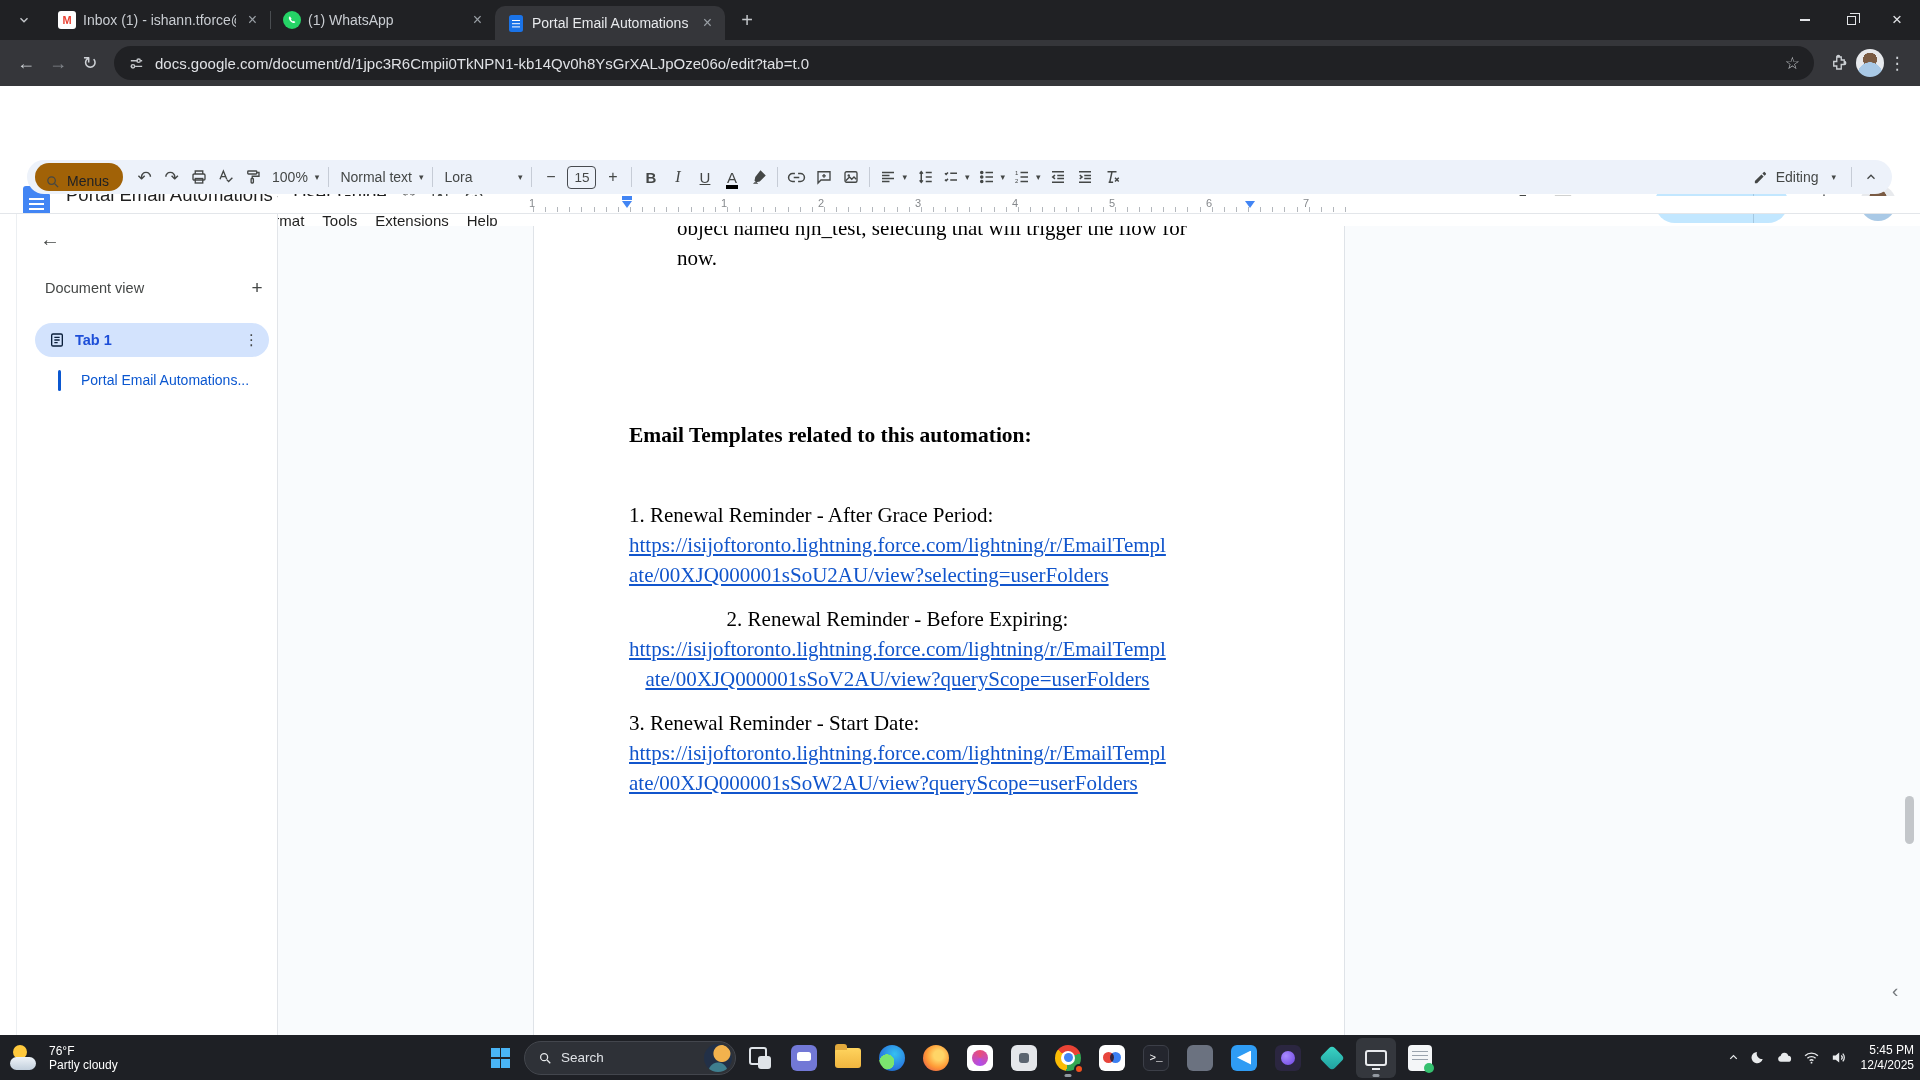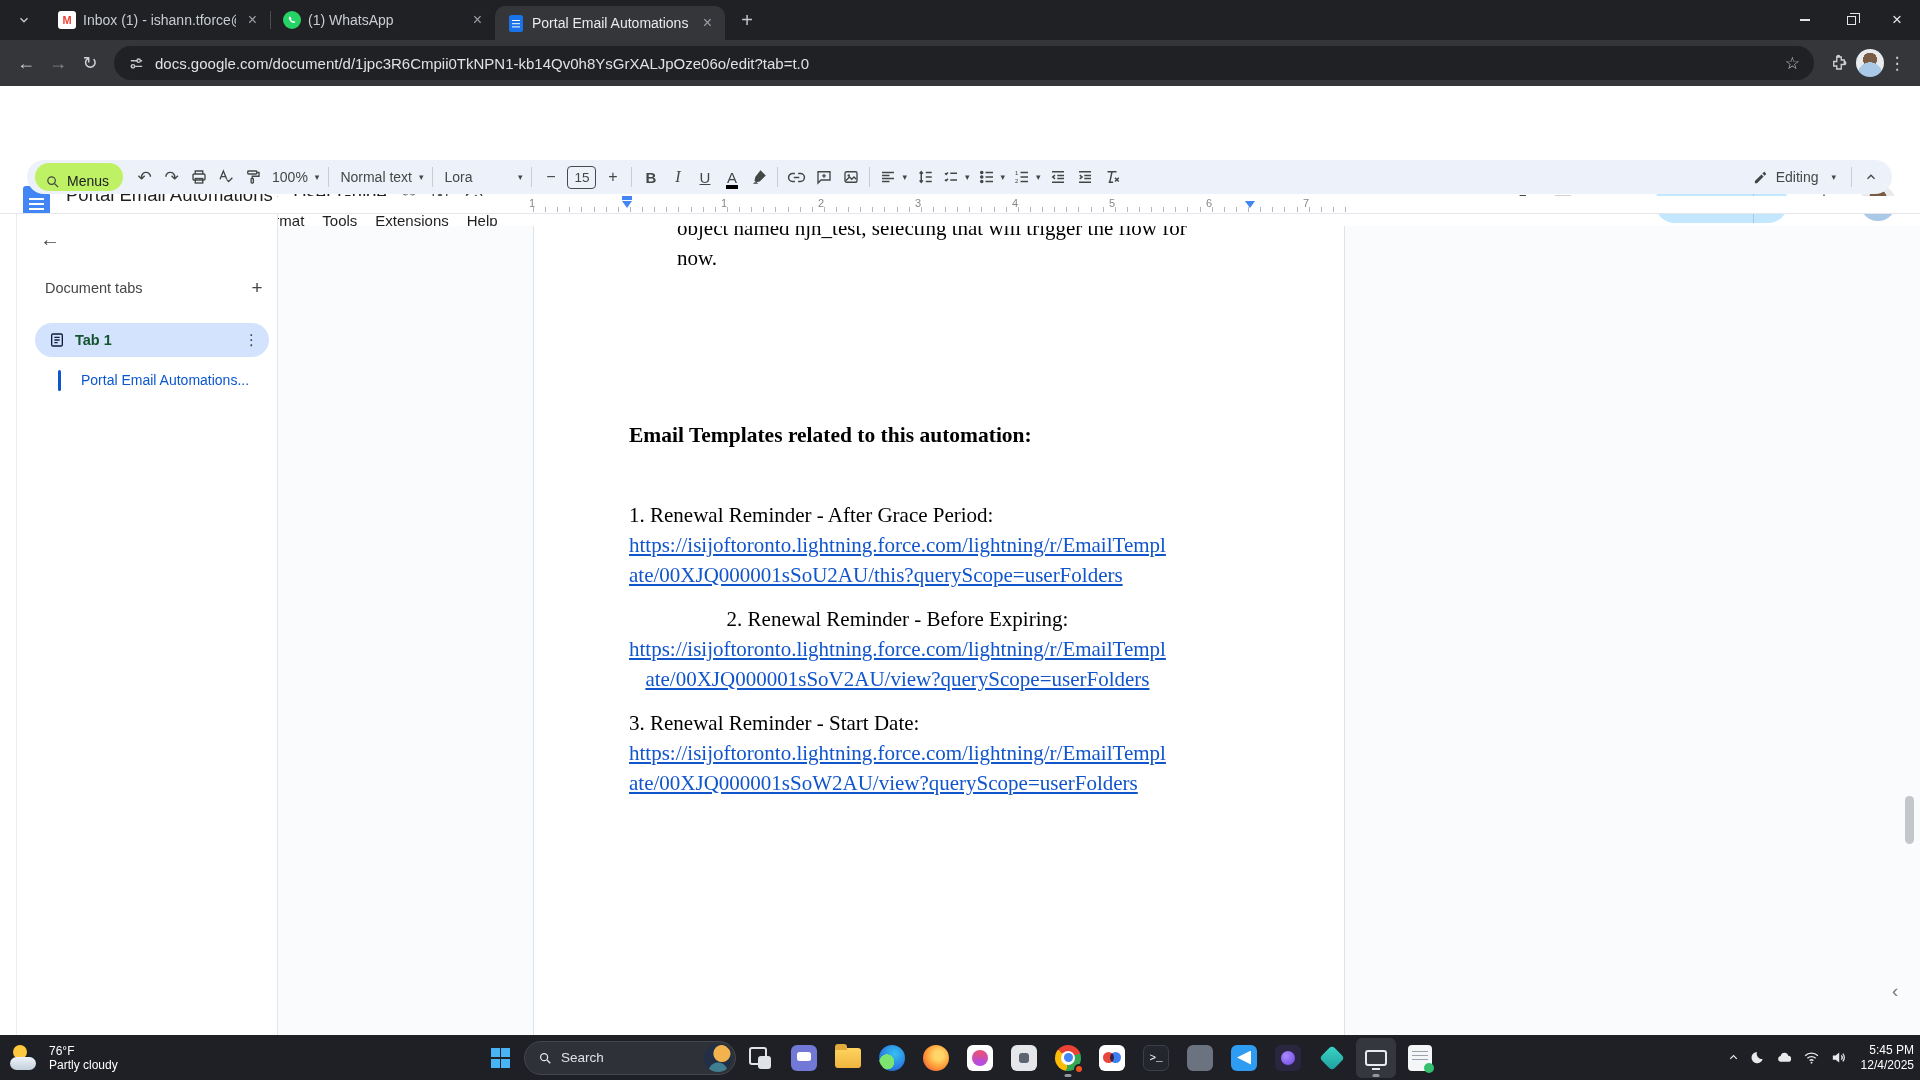--- a/index.html
+++ b/index.html
@@ -65,21 +65,21 @@
  radial-gradient(circle at 50% 92%, #a9c9e6 0 42%, transparent 43%),
  radial-gradient(circle at 50% 38%, #7a5b43 0 31%, transparent 32%),
  #e8eaed}
 
 
 #toolbar{position:absolute;left:27px;top:160px;width:1865px;height:34px;background:#edf2fa;border-radius:17px;display:flex;align-items:center;padding:0 8px;color:#444746}
 .ti{height:26px;min-width:25px;border-radius:4px;display:flex;align-items:center;justify-content:center;padding:0 3px;margin:0 1px;flex:none}
 .tlabel{font-size:14px;white-space:nowrap;padding:0 2px}
 .dda{font-size:9px;margin-left:5px;color:#444746}
 .tdiv{width:1px;height:20px;background:#c6ccd6;margin:0 5px;flex:none}
-#menus-pill{background:#bef264;border-radius:14px;height:28px;display:flex;align-items:center;gap:7px;padding:8px 14px 0 10px;margin-right:8px;flex:none}
+#menus-pill{background:#a16207;border-radius:14px;height:28px;display:flex;align-items:center;gap:7px;padding:8px 14px 0 10px;margin-right:8px;flex:none}
 #menus-pill span{font-size:14px;color:#202124}
 .uglyph{font-size:17px;line-height:1}
 .fsbox{width:29px;height:23px;border:1.4px solid #474b50;border-radius:4px;display:flex;align-items:center;justify-content:center;font-size:13.5px;margin:8px 3px;background:transparent}
 .bglyph{font-weight:bold;font-size:15px}
 .iglyph{font-style:italic;font-family:"Liberation Serif",serif;font-size:16px}
 .uglyph2{text-decoration:underline;font-size:15px}
 .aglyph{font-size:15px;position:relative;line-height:1}
 .aglyph::after{content:"";position:absolute;left:-1px;right:-1px;bottom:-4px;height:3.5px;background:#000}
 #tb-right{margin-left:auto;display:flex;align-items:center}
 #editing-group{display:flex;align-items:center;gap:8px;padding:0 10px}
@@ -92,21 +92,21 @@
 .ind-left-rect{position:absolute;left:344px;top:0;width:10px;height:4px;background:#4285f4}
 .ind-tri{position:absolute;width:0;height:0;border-left:5.5px solid transparent;border-right:5.5px solid transparent;border-top:7px solid #4285f4;top:5px}
 #topline{position:absolute;left:0;top:213px;width:1920px;height:1px;background:#e3e6ea}
 
 
 #sidebar{position:absolute;left:16px;top:214px;width:262px;height:821px;background:#fff;border-left:1px solid #eceff2;border-right:1px solid #e2e5e9}
 #sb-back{position:absolute;left:20px;top:12px;width:26px;height:26px;display:flex;align-items:center;justify-content:center;color:#444746;font-size:20px}
 #sb-sect{position:absolute;left:28px;top:66px;font-size:14.5px;color:#444746}
 #sb-add{position:absolute;left:228px;top:62px;width:24px;height:24px;display:flex;align-items:center;justify-content:center;font-size:19px;color:#444746}
 #sb-tab{position:absolute;left:18px;top:109px;width:234px;height:34px;background:#d3e3fd;border-radius:17px;display:flex;align-items:center;padding:0 10px 0 14px;gap:10px}
-#sb-tab-label{font-size:14.5px;color:#14532d;font-weight:bold;flex:1}
+#sb-tab-label{font-size:14.5px;color:#1d4ed8;font-weight:bold;flex:1}
 #sb-tab-dots{color:#444746;font-size:15px}
 #sb-outline-bar{position:absolute;left:41px;top:156px;width:3px;height:21px;background:#0b57d0;border-radius:2px}
 #sb-outline{position:absolute;left:64px;top:158px;font-size:14px;color:#0b57d0;white-space:nowrap}
 
 
 #canvas{position:absolute;left:278px;top:226px;width:1642px;height:821px;background:#f9fbfd;overflow:hidden}
 #page{position:absolute;left:255px;top:-10px;width:812px;height:831px;background:#fff;border:1px solid #dfe3e8}
 .docserif{font-family:"Liberation Serif","DejaVu Serif",serif;color:#000}
 #clip-para{position:absolute;left:399px;top:-13px;font-size:21px;line-height:30px;white-space:nowrap}
 #doc-heading{position:absolute;left:351px;top:197px;font-size:21.5px;font-weight:bold;white-space:nowrap}
@@ -465,21 +465,21 @@
       <span class="rnum" style="left: 1028px;">7</span>
     </div>
   <div class="ind-left-rect"></div>
   <div class="ind-tri" style="left:344px"></div>
   <div class="ind-tri" style="left:967px"></div>
 </div>
 <div id="topline"></div>
 
 <div id="sidebar">
   <div id="sb-back">←</div>
-  <div id="sb-sect">Document tabs</div>
+  <div id="sb-sect">Document view</div>
   <div id="sb-add">+</div>
   <div id="sb-tab">
     <svg width="16" height="16" viewBox="0 0 24 24" fill="none" stroke="#0b1f3a" stroke-width="2">
         <rect x="4" y="3" width="16" height="18" rx="2"></rect>
         <path d="M8 8h8M8 12h8M8 16h5"></path>
       </svg>
     <span id="sb-tab-label">Tab 1</span>
     <span id="sb-tab-dots">⋮</span>
   </div>
   <div id="sb-outline-bar"></div>
@@ -490,21 +490,21 @@
   <div id="page"></div>
   <div id="clip-para" class="docserif">
     <div>object named hjh_test, selecting that will trigger the flow for</div>
     <div>now.</div>
   </div>
   <div id="doc-heading" class="docserif">Email Templates related to this automation:</div>
   <div id="doc-items">
       <div class="doc-item docserif" style="top: 274px;">
         <div>1. Renewal Reminder - After Grace Period:</div>
         <div class="doc-link">https://isijoftoronto.lightning.force.com/lightning/r/EmailTempl</div>
-        <div class="doc-link">ate/00XJQ000001sSoU2AU/this?queryScope=userFolders</div>
+        <div class="doc-link">ate/00XJQ000001sSoU2AU/view?selecting=userFolders</div>
       </div>
       <div class="doc-item docserif" style="top: 378px; text-align: center;">
         <div>2. Renewal Reminder - Before Expiring:</div>
         <div class="doc-link">https://isijoftoronto.lightning.force.com/lightning/r/EmailTempl</div>
         <div class="doc-link">ate/00XJQ000001sSoV2AU/view?queryScope=userFolders</div>
       </div>
       <div class="doc-item docserif" style="top: 482px;">
         <div>3. Renewal Reminder - Start Date:</div>
         <div class="doc-link">https://isijoftoronto.lightning.force.com/lightning/r/EmailTempl</div>
         <div class="doc-link">ate/00XJQ000001sSoW2AU/view?queryScope=userFolders</div>

